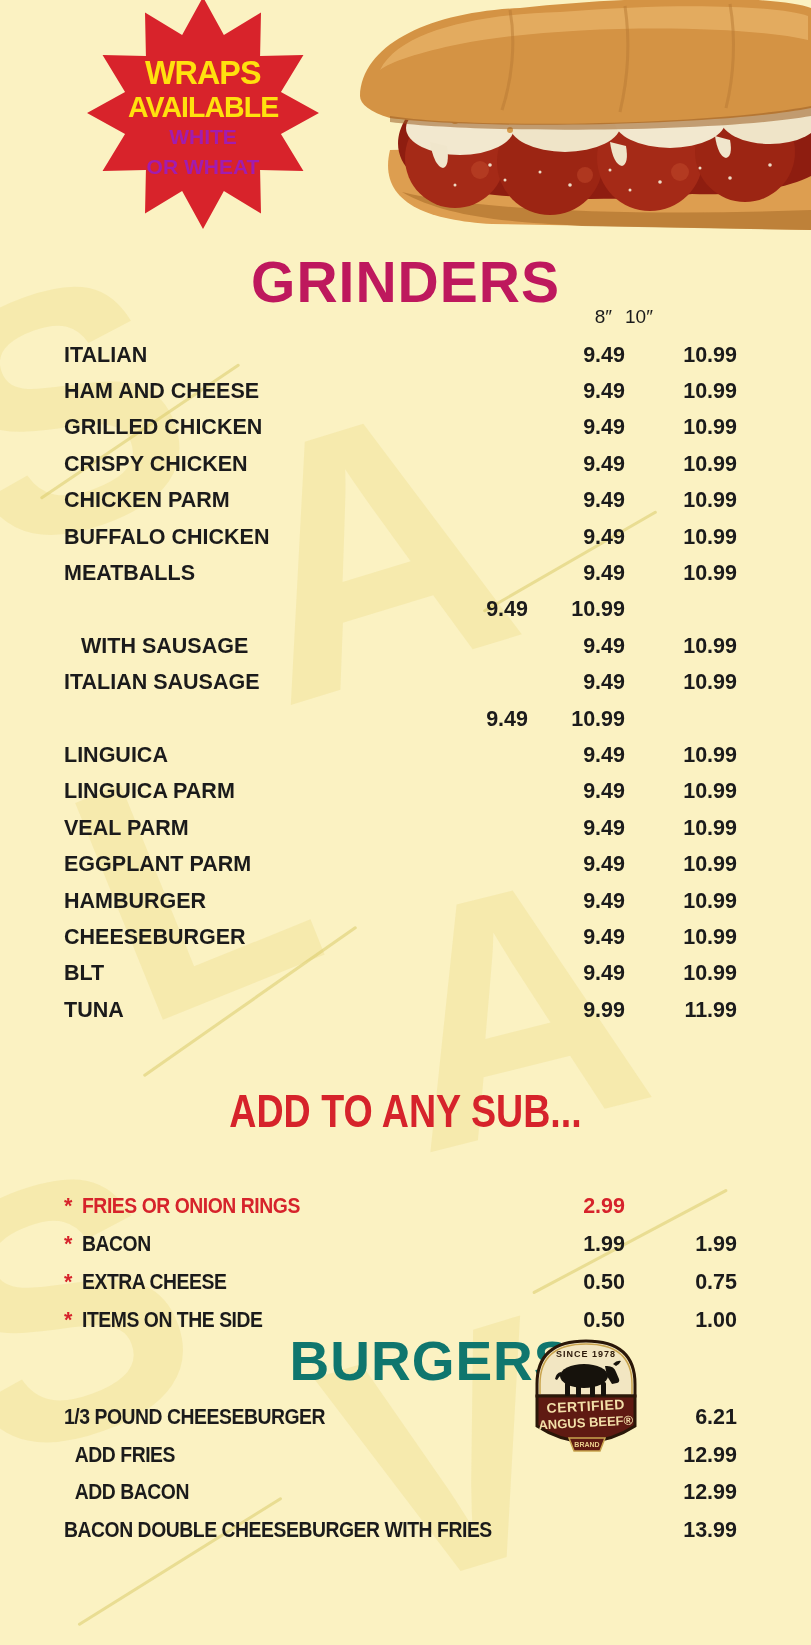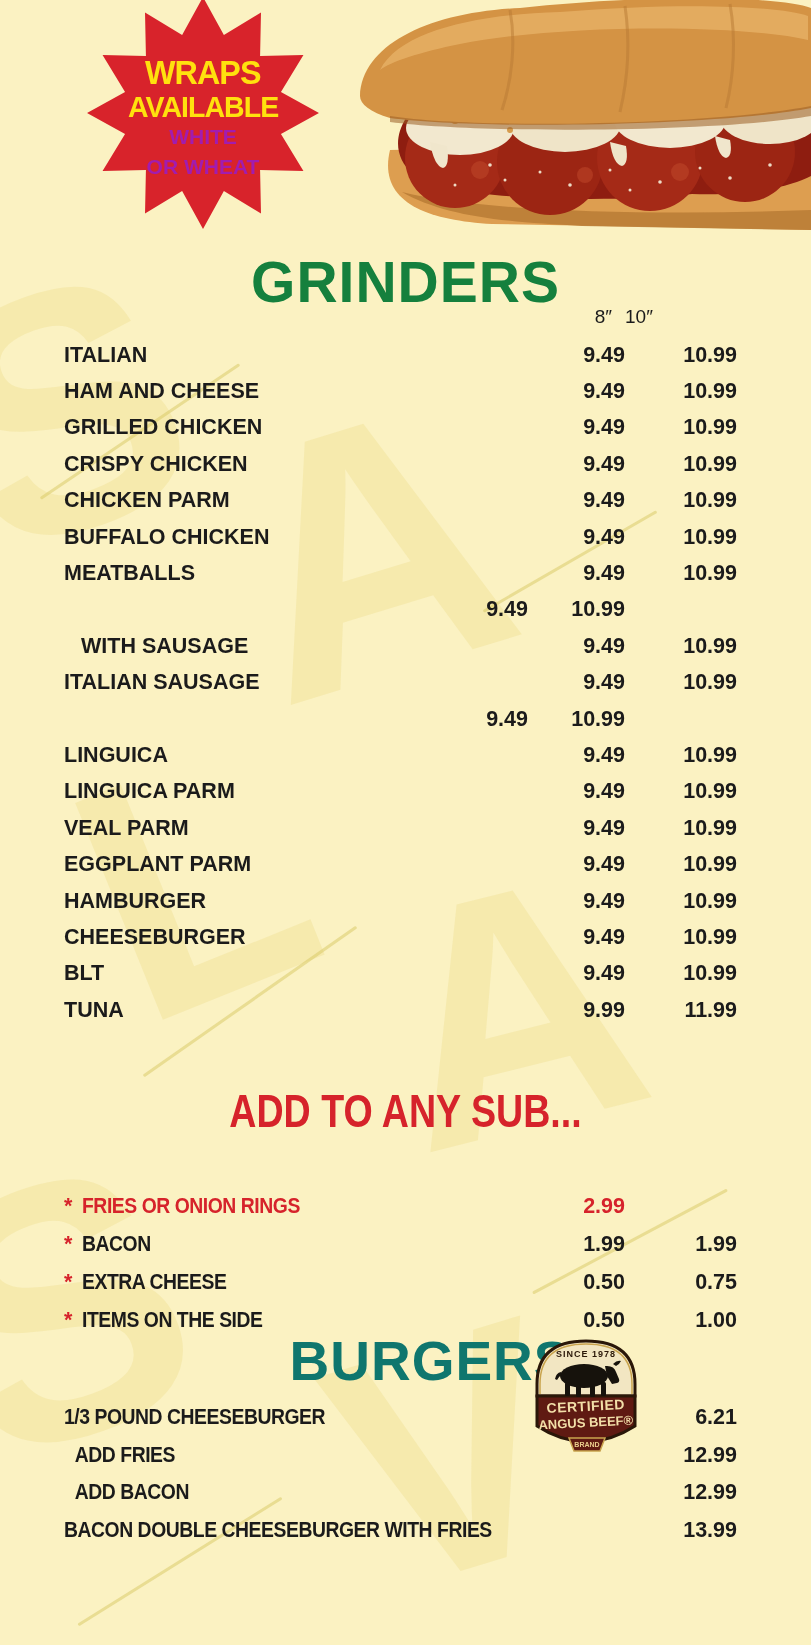--- a/index.html
+++ b/index.html
@@ -28,21 +28,21 @@
   .by1{font-size:34px;}
   .by2{font-size:30px;}
   .bw{color:#a21caf;font-weight:bold;font-size:21px;line-height:1.4;}
   
   .photo{position:absolute;top:0;right:0;width:451px;height:230px;}
   
   .section-title{
     position:absolute;left:0;width:811px;text-align:center;
     font-weight:bold;line-height:1.05;white-space:nowrap;
   }
-  .t-grinders{top:253px;font-size:57px;color:#15803d;letter-spacing:1px;}
+  .t-grinders{top:253px;font-size:57px;color:#be185d;letter-spacing:1px;}
   .t-addons{top:1086px;font-size:47px;color:#D6232B;transform:scaleX(.8);letter-spacing:0;}
   .t-burgers{top:1333px;font-size:55px;color:#0f766e;letter-spacing:1px;padding-left:25px;}
   
   .cols-header{
     position:absolute;left:30px;top:306px;width:707px;
     display:grid;grid-template-columns:1fr 97px 112px;font-size:19px;
   }
   .col-8{grid-column:2;text-align:right;padding-right:13px;}
   .col-10{grid-column:3;padding-right:10px;}
   .rows{position:absolute;left:30px;width:707px;}

